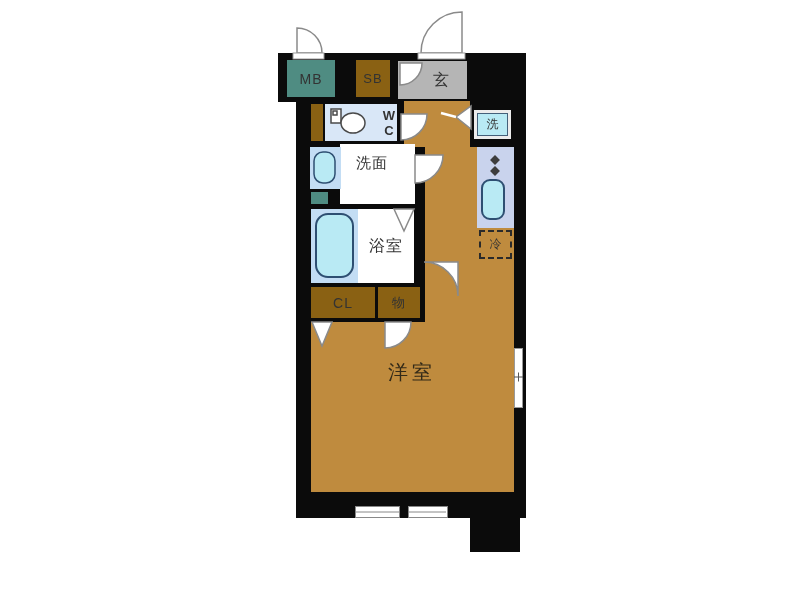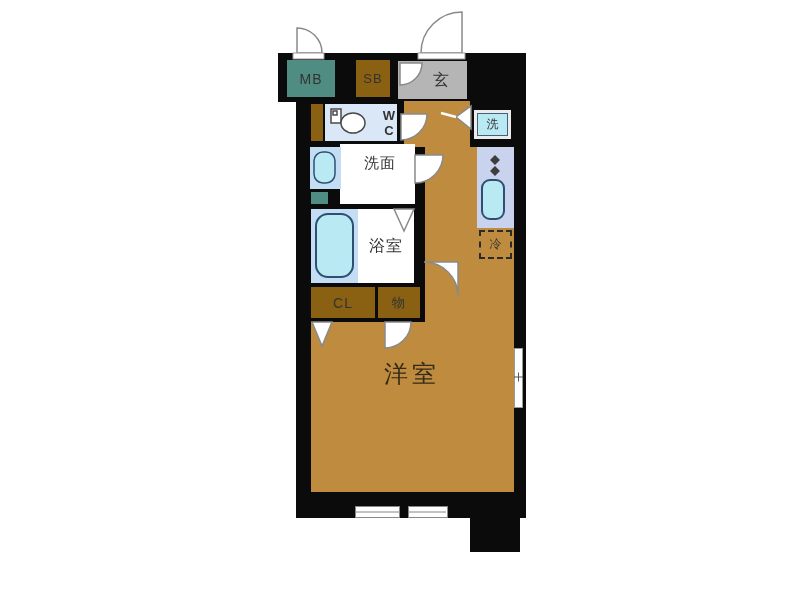--- a/index.html
+++ b/index.html
@@ -15,21 +15,21 @@
   .teal{background:var(--c-teal,#4f8c82);}
   .brown{background:var(--c-brown,#8a6113);}
   .cc{display:flex;align-items:center;justify-content:center;}
   .lbl{font-size:14px;color:var(--c-ink,#333);letter-spacing:1px;}
   svg{position:absolute;left:0;top:0;}
   .door{fill:#ffffff;stroke:#8a8a8a;stroke-width:1.5;}
   .fixture{fill:var(--c-fixture,#b9eaf4);stroke:#2e4f72;}
   .porcelain{fill:#ffffff;stroke:#4a4a4a;stroke-width:1.5;}
   #room-label{position:absolute;left:312px;top:360px;width:200px;text-align:center;
     color:#332a18;line-height:1.2;}
-  #room-label .rname{display:block;font-size:24px;letter-spacing:4px;}
+  #room-label .rname{display:block;font-size:20px;letter-spacing:4px;}
   #room-label .rsize{display:block;font-size:26px;letter-spacing:1px;}
   #wc-label{white-space:pre-line;font-weight:700;font-size:13px;line-height:15px;text-align:center;}
 </style>
 </head>
 <body>
 
 <div id="canvas">
 
   <div class="abs wall" style="left:278px;top:53px;width:248px;height:49px;"></div>
   <div class="abs wall" style="left:296px;top:53px;width:230px;height:465px;"></div>
@@ -50,21 +50,21 @@
   <div class="abs floor" style="left:477px;top:228px;width:37px;height:55px;"></div>
   <div class="abs floor" style="left:425px;top:283px;width:89px;height:209px;"></div>
   <div class="abs floor" style="left:311px;top:322px;width:114px;height:170px;"></div>
 
   <div class="abs brown" style="left:311px;top:104px;width:12px;height:37px;"></div>
   <div class="abs" style="left:325px;top:104px;width:72px;height:37px;background:var(--c-wc_bg,#d9e7f7);"></div>
   <div class="abs" id="wc-label" style="left:379px;top:108px;width:20px;height:34px;">W
 C</div>
 
   <div class="abs" style="left:340px;top:144px;width:75px;height:60px;background:#ffffff;"></div>
-  <div class="abs lbl" style="left:364px;top:154px;font-size:15px;">洗面</div>
+  <div class="abs lbl" style="left:356px;top:154px;font-size:15px;">洗面</div>
   <div class="abs" style="left:310px;top:147px;width:31px;height:42px;background:var(--c-wet_bg,#c3ddf4);"></div>
   <div class="abs teal" style="left:311px;top:192px;width:17px;height:12px;"></div>
 
   <div class="abs" style="left:311px;top:209px;width:47px;height:74px;background:var(--c-wet_bg,#c3ddf4);"></div>
   <div class="abs brown cc" style="left:311px;top:287px;width:64px;height:31px;">
     <span class="lbl">CL</span>
   </div>
 
   <div class="abs cc" style="left:358px;top:209px;width:56px;height:74px;background:#ffffff;">
     <span class="lbl" style="font-size:16px">浴室</span>

